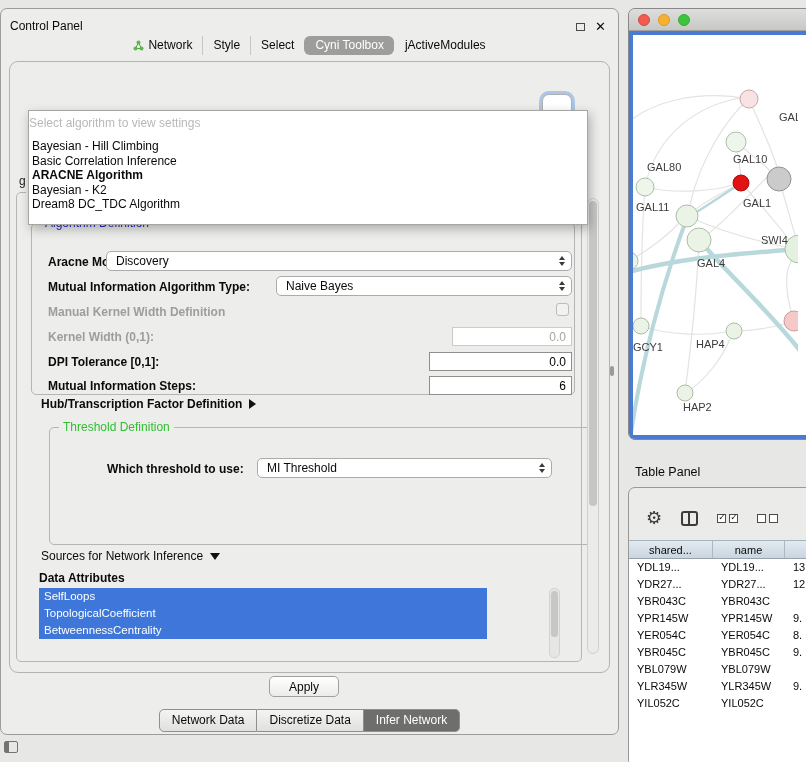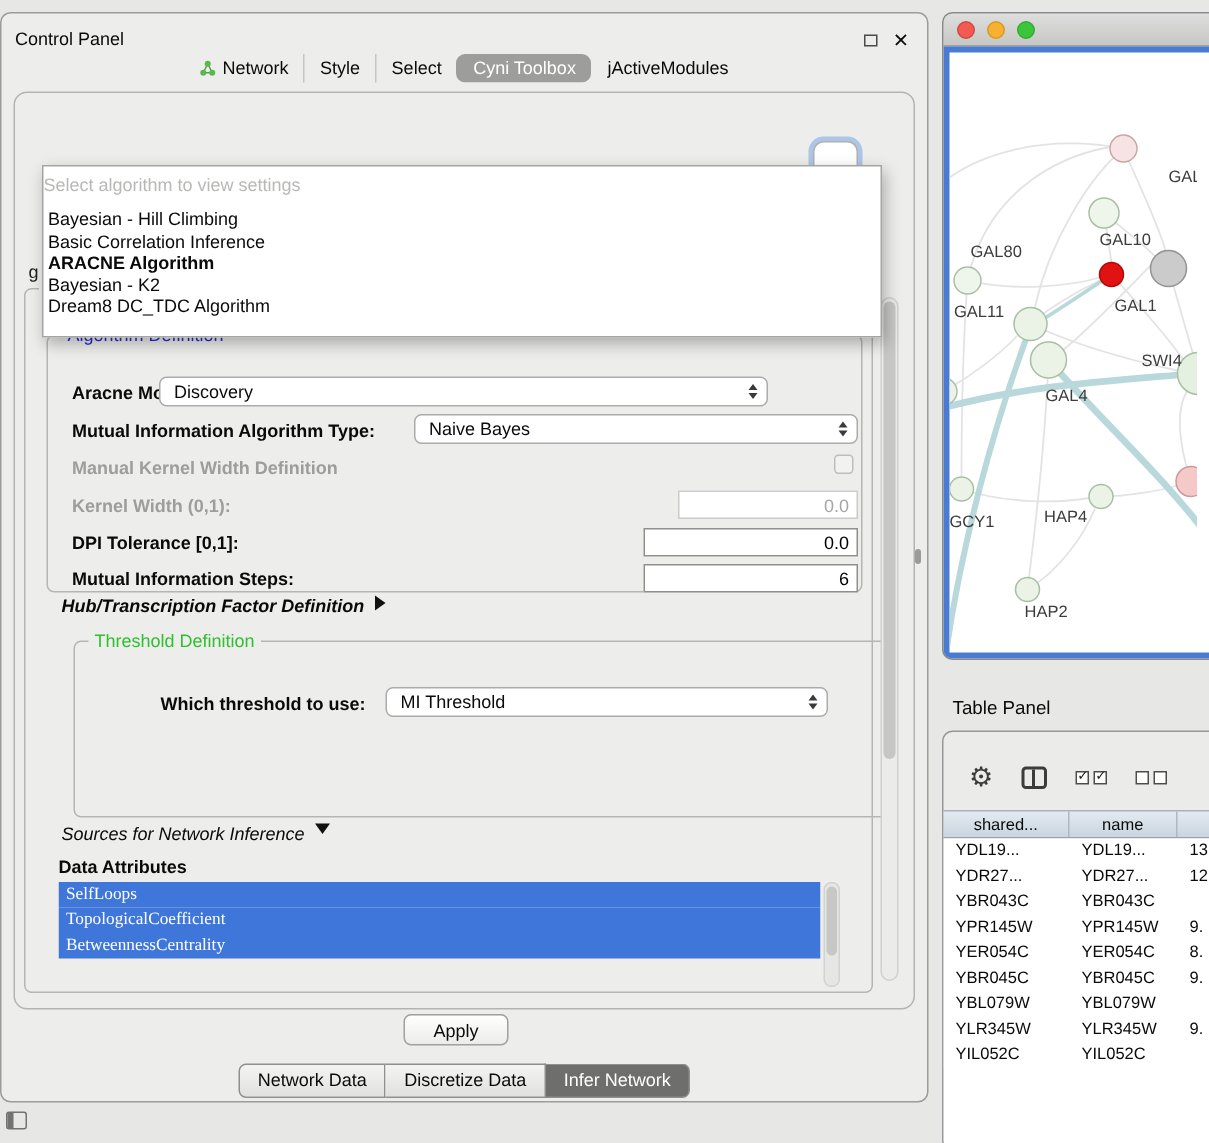--- a/index.html
+++ b/index.html
@@ -47,39 +47,39 @@
   #thr-box{left:32px; top:234px; width:544px; height:118px;}
   #mi-box{position:absolute; left:10px; top:58px; width:530px; height:54px; border:1px solid #b5b5b3; border-radius:5px;}
   .flabel{position:absolute; font-size:12px; font-weight:bold; white-space:nowrap; line-height:14px;}
   .flabel.dis{color:#9d9d9b;}
   .combo{position:absolute; height:20px; background:#fff; border:1px solid #ababab; border-radius:5px;
     font-size:12px; display:flex; align-items:center; padding:0 20px 0 9px;}
   .combo .arrows{position:absolute; right:6px; top:50%; transform:translateY(-50%); display:flex; flex-direction:column; gap:2px;}
   .arrows i{display:block; width:0; height:0; border-left:3.5px solid transparent; border-right:3.5px solid transparent;}
   .arrows .up{border-bottom:4px solid #3a3a3a;}
   .arrows .dn{border-top:4px solid #3a3a3a;}
-  #lbl-aracne{left:16px; top:31px;}   #combo-aracne{left:74px; top:27px; width:406px;}
+  #lbl-aracne{left:16px; top:31px;}   #combo-aracne{left:74px; top:27px; width:466px;}
   #lbl-mitype{left:16px; top:56px;}   #combo-mitype{left:244px; top:52px; width:296px;}
   #lbl-manual{left:16px; top:81px;}   #chk-manual{left:524px; top:79px;}
   #lbl-kernel{left:16px; top:106px;}  #fld-kernel{left:420px; top:103px; width:120px;}
   #lbl-dpi{left:16px; top:131px;}     #fld-dpi{left:397px; top:128px; width:143px;}
   #lbl-steps{left:16px; top:155px;}   #fld-steps{left:397px; top:152px; width:143px;}
   .tfield{position:absolute; height:19px; background:#fff; border:1px solid #8f8f8d; font-size:12px;
     text-align:right; padding:0 5px; font-family:inherit; color:#000;}
   .tfield.dis{border-color:#cbcbc9; color:#a5a5a3;}
   .checkbox{position:absolute; width:13px; height:13px; background:#f2f2f0; border:1px solid #bdbdbb; border-radius:3px;}
-  .disclosure{position:absolute; font-size:12px; display:flex; gap:7px;font-style:italic;}
+  .disclosure{position:absolute; font-size:12px; display:flex; align-items:center; gap:7px;}
   #hub-row{left:24px; top:204px; font-weight:600;}
   #sources-row{left:24px; top:356px; font-weight:400;}
   .tri-right{width:0;height:0;border-top:5px solid transparent;border-bottom:5px solid transparent;border-left:7px solid #111;}
   .tri-down{width:0;height:0;border-left:5px solid transparent;border-right:5px solid transparent;border-top:7px solid #111;}
   #lbl-which{left:57px; top:34px;}  #combo-which{left:207px; top:30px; width:295px;}
   #lbl-mithr{left:10px; top:25px;}  #fld-mithr{left:382px; top:21px; width:142px;}
   #attr-label{position:absolute; left:22px; top:378px; font-size:12px; font-weight:bold;}
-  #attr-list{position:absolute; left:22px; top:395px; width:508px; height:70px; overflow:hidden;font-family:Liberation Serif, serif;}
+  #attr-list{position:absolute; left:22px; top:395px; width:448px; height:70px; overflow:hidden;}
   .attr-item{height:17px; line-height:17px; background:var(--selection-blue); color:#fff; font-size:11.5px; padding-left:5px;}
   #attr-scrollbar{position:absolute; left:532px; top:395px; width:11px; height:70px; background:#e6e6e4; border:1px solid #d2d2d0; border-radius:5px;}
   #attr-scrollbar .thumb{position:absolute; left:1px; top:2px; width:7px; height:46px; background:#c7c7c5; border-radius:4px;}
   #settings-scrollbar{position:absolute; left:577px; top:136px; width:12px; height:456px; background:#ebebe9; border:1px solid #d0d0ce; border-radius:6px;}
   #settings-scrollbar .thumb{position:absolute; left:1px; top:2px; width:8px; height:305px; background:#c6c6c4; border-radius:5px;}
   #apply-btn{position:absolute; left:268px; top:667px; width:70px; height:21px;
     background:linear-gradient(#ffffff,#ececea); border:1px solid #a0a09e; border-radius:5px;
     font-size:12px; display:flex; align-items:center; justify-content:center;}
   #bottom-tabs{position:absolute; left:0; top:700px; width:100%; display:flex; justify-content:center;}
   .btab{padding:3px 12px; font-size:12px; border:1px solid #8f8f8d; border-left:none;

